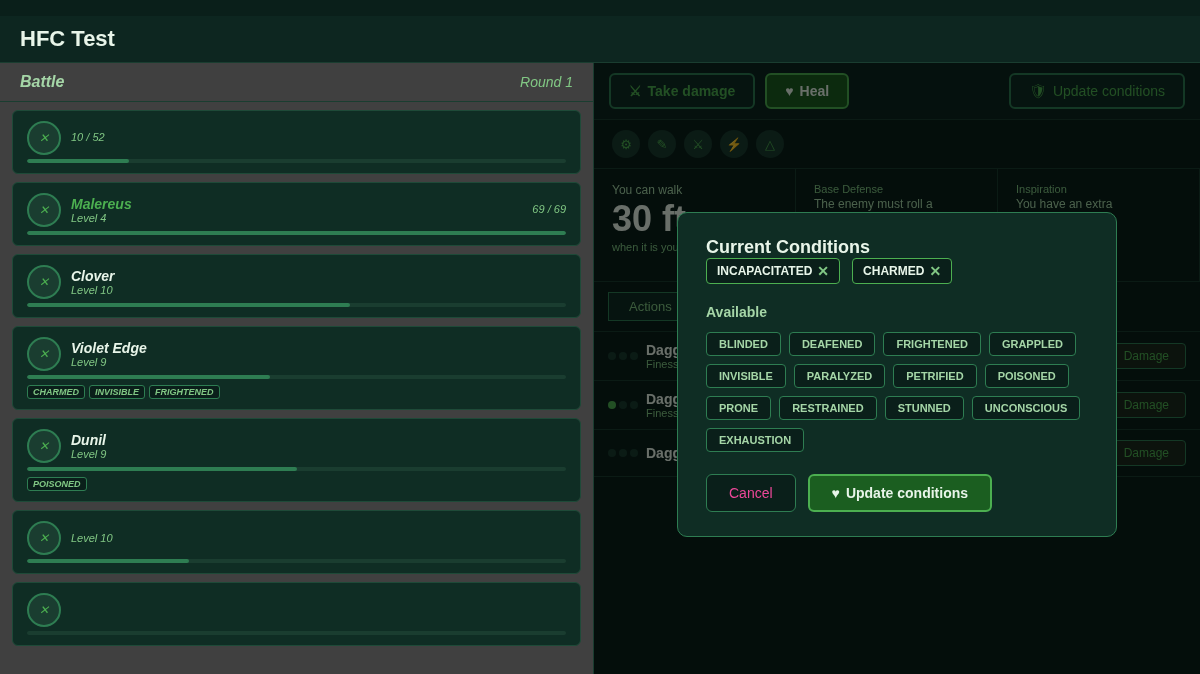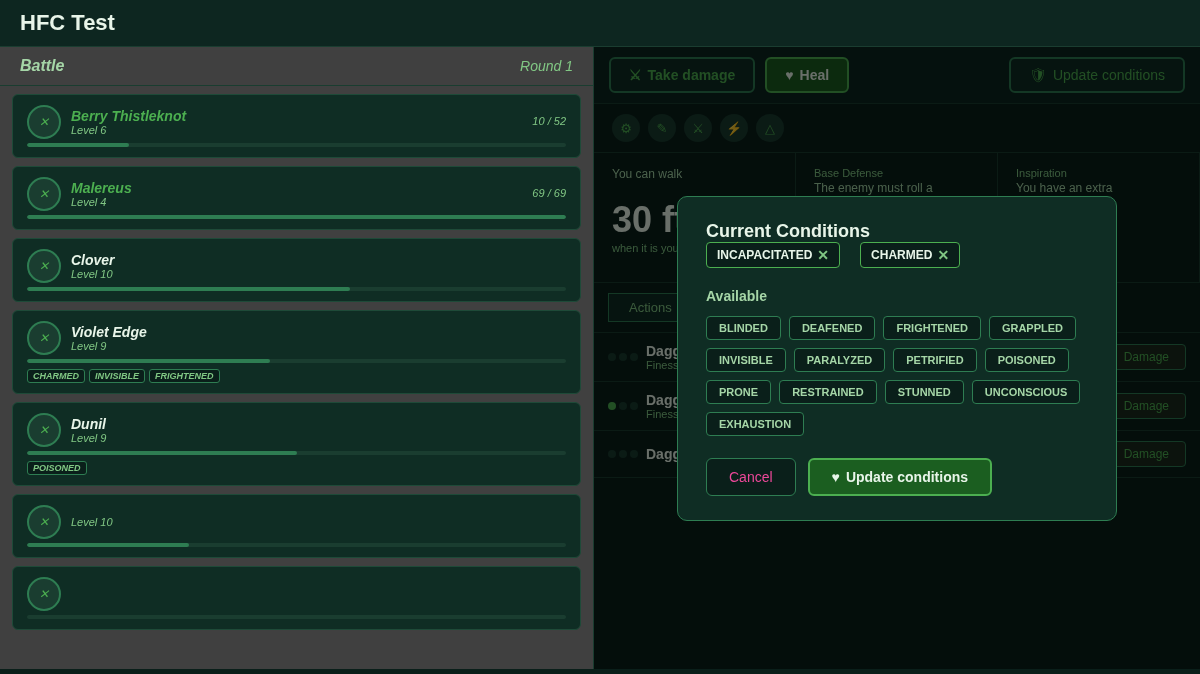--- a/index.html
+++ b/index.html
@@ -14,20 +14,21 @@
     }
 
     
     .header {
       background: #0d2620;
       padding: 10px 20px;
       display: flex;
       align-items: center;
       justify-content: space-between;
       border-bottom: 1px solid #1a3d30;
+      margin-top: 16px;
     }
     .app-title {
       color: #e8f5e9;
       font-size: 22px;
       font-weight: bold;
     }
 
     
     .main-layout {
       display: flex;
@@ -193,21 +194,21 @@
       border-right: 1px solid #1a3d30;
     }
     .stat-label {
       font-size: 11px;
       color: #81c784;
       margin-bottom: 2px;
     }
     .stat-sub {
       font-size: 12px;
       color: #a5d6a7;
-      margin-bottom: 19px;
+      margin-bottom: 2px;
     }
     .stat-value {
       font-size: 36px;
       font-weight: 800;
       color: #e8f5e9;
       line-height: 1.1;
     }
     .stat-desc {
       font-size: 11px;
       color: #81c784;
@@ -309,21 +310,21 @@
     }
     .modal-title {
       font-size: 18px;
       font-weight: 700;
       color: #e8f5e9;
     }
 
     
     .active-conditions {
       display: flex;
-      gap: 20px;
+      gap: 12px;
       flex-wrap: wrap;
       margin-bottom: 20px;
     }
     .active-cond {
       display: flex;
       align-items: center;
       gap: 5px;
       border: 1px solid #4caf50;
       border-radius: 4px;
       padding: 4px 10px;
@@ -405,24 +406,20 @@
   <div class="left-panel">
     <div class="battle-header">
       <span class="battle-title">Battle</span>
       <span class="round-label">Round 1</span>
     </div>
 
     <div id="char-list">
         <div class="char-card">
     <div class="char-top">
       <div class="char-avatar">✕</div>
-      <div class="char-info">
-        <div class="char-name active">Berry Thistleknot</div>
-        <div class="char-level">Level 6</div>
-      </div>
       <div class="char-hp">10 / 52</div>
     </div>
     <div class="hp-bar">
       <div class="hp-fill" style="width:19%"></div>
     </div>
 
   </div>
         <div class="char-card">
     <div class="char-top">
       <div class="char-avatar">✕</div>

